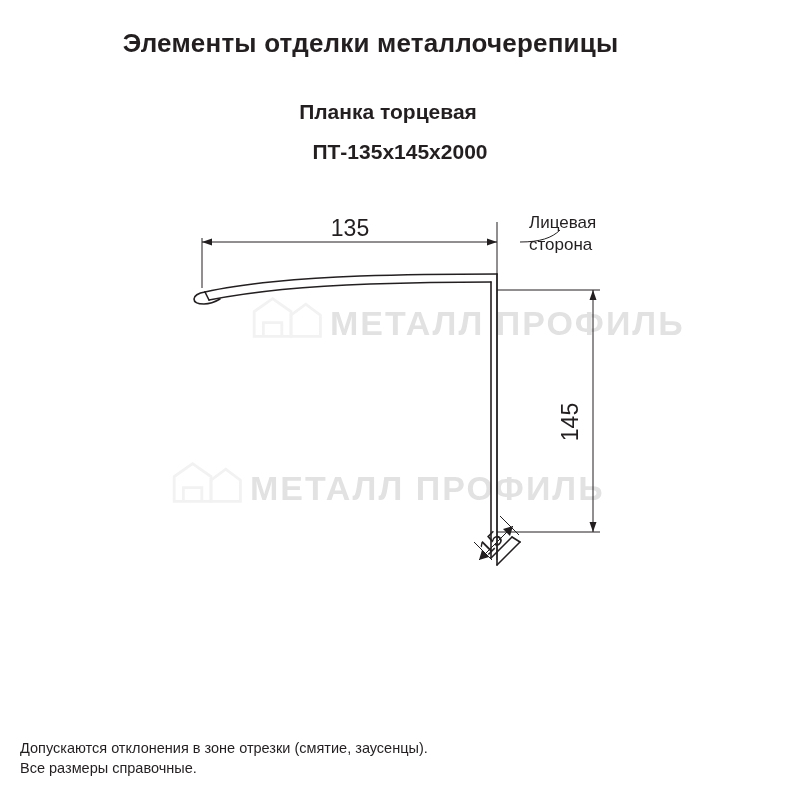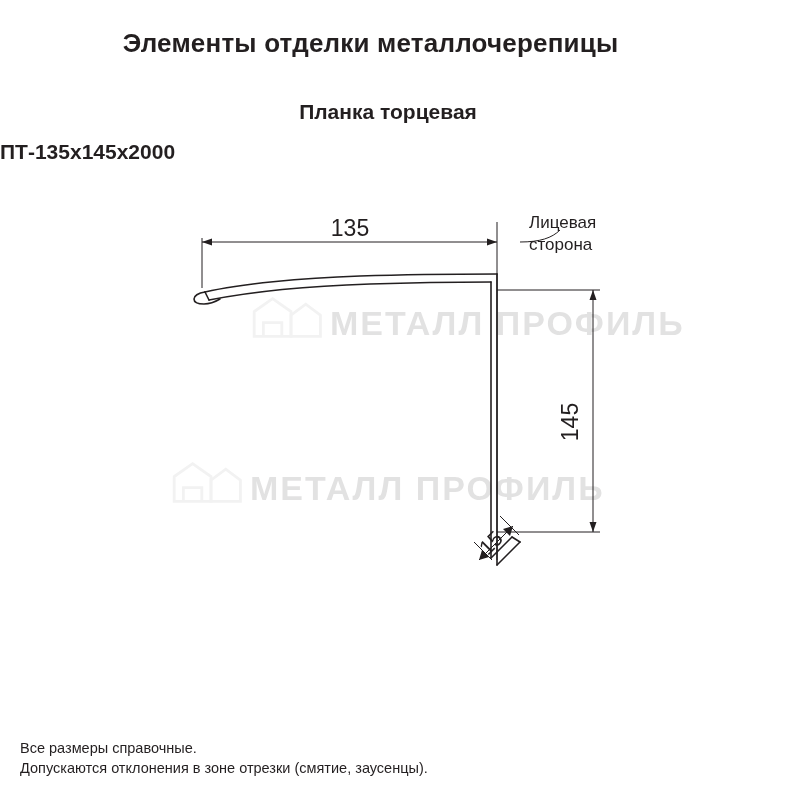--- a/index.html
+++ b/index.html
@@ -36,21 +36,21 @@
     width: 776px;
     text-align: center;
     font-size: 21px;
     font-weight: bold;
   }
   .code {
     position: absolute;
     top: 140px;
     left: 0;
     width: 800px;
-    text-align: left;
+    text-align: center;
     font-size: 21px;
     font-weight: bold;
   }
   .drawing {
     position: absolute;
     top: 180px;
     left: 0;
     width: 664px;
     height: 480px;
   }
@@ -161,17 +161,17 @@
         <line x1="479" y1="380" x2="513" y2="346"></line>
         <polygon points="479,380 489,377 482,370" fill="#231f20" stroke="none"></polygon>
         <polygon points="513,346 503,349 510,356" fill="#231f20" stroke="none"></polygon>
       </g>
       <text x="496" y="368" text-anchor="middle" font-size="21" transform="rotate(-45 496 368)">15</text>
 
     </svg>
   </div>
 
   <div class="footnotes">
+    <div>Допускаются отклонения в зоне отрезки (смятие, заусенцы).</div>
     <div>Все размеры справочные.</div>
-    <div>Допускаются отклонения в зоне отрезки (смятие, заусенцы).</div>
   </div>
 
 </div>
 
 </body></html>

